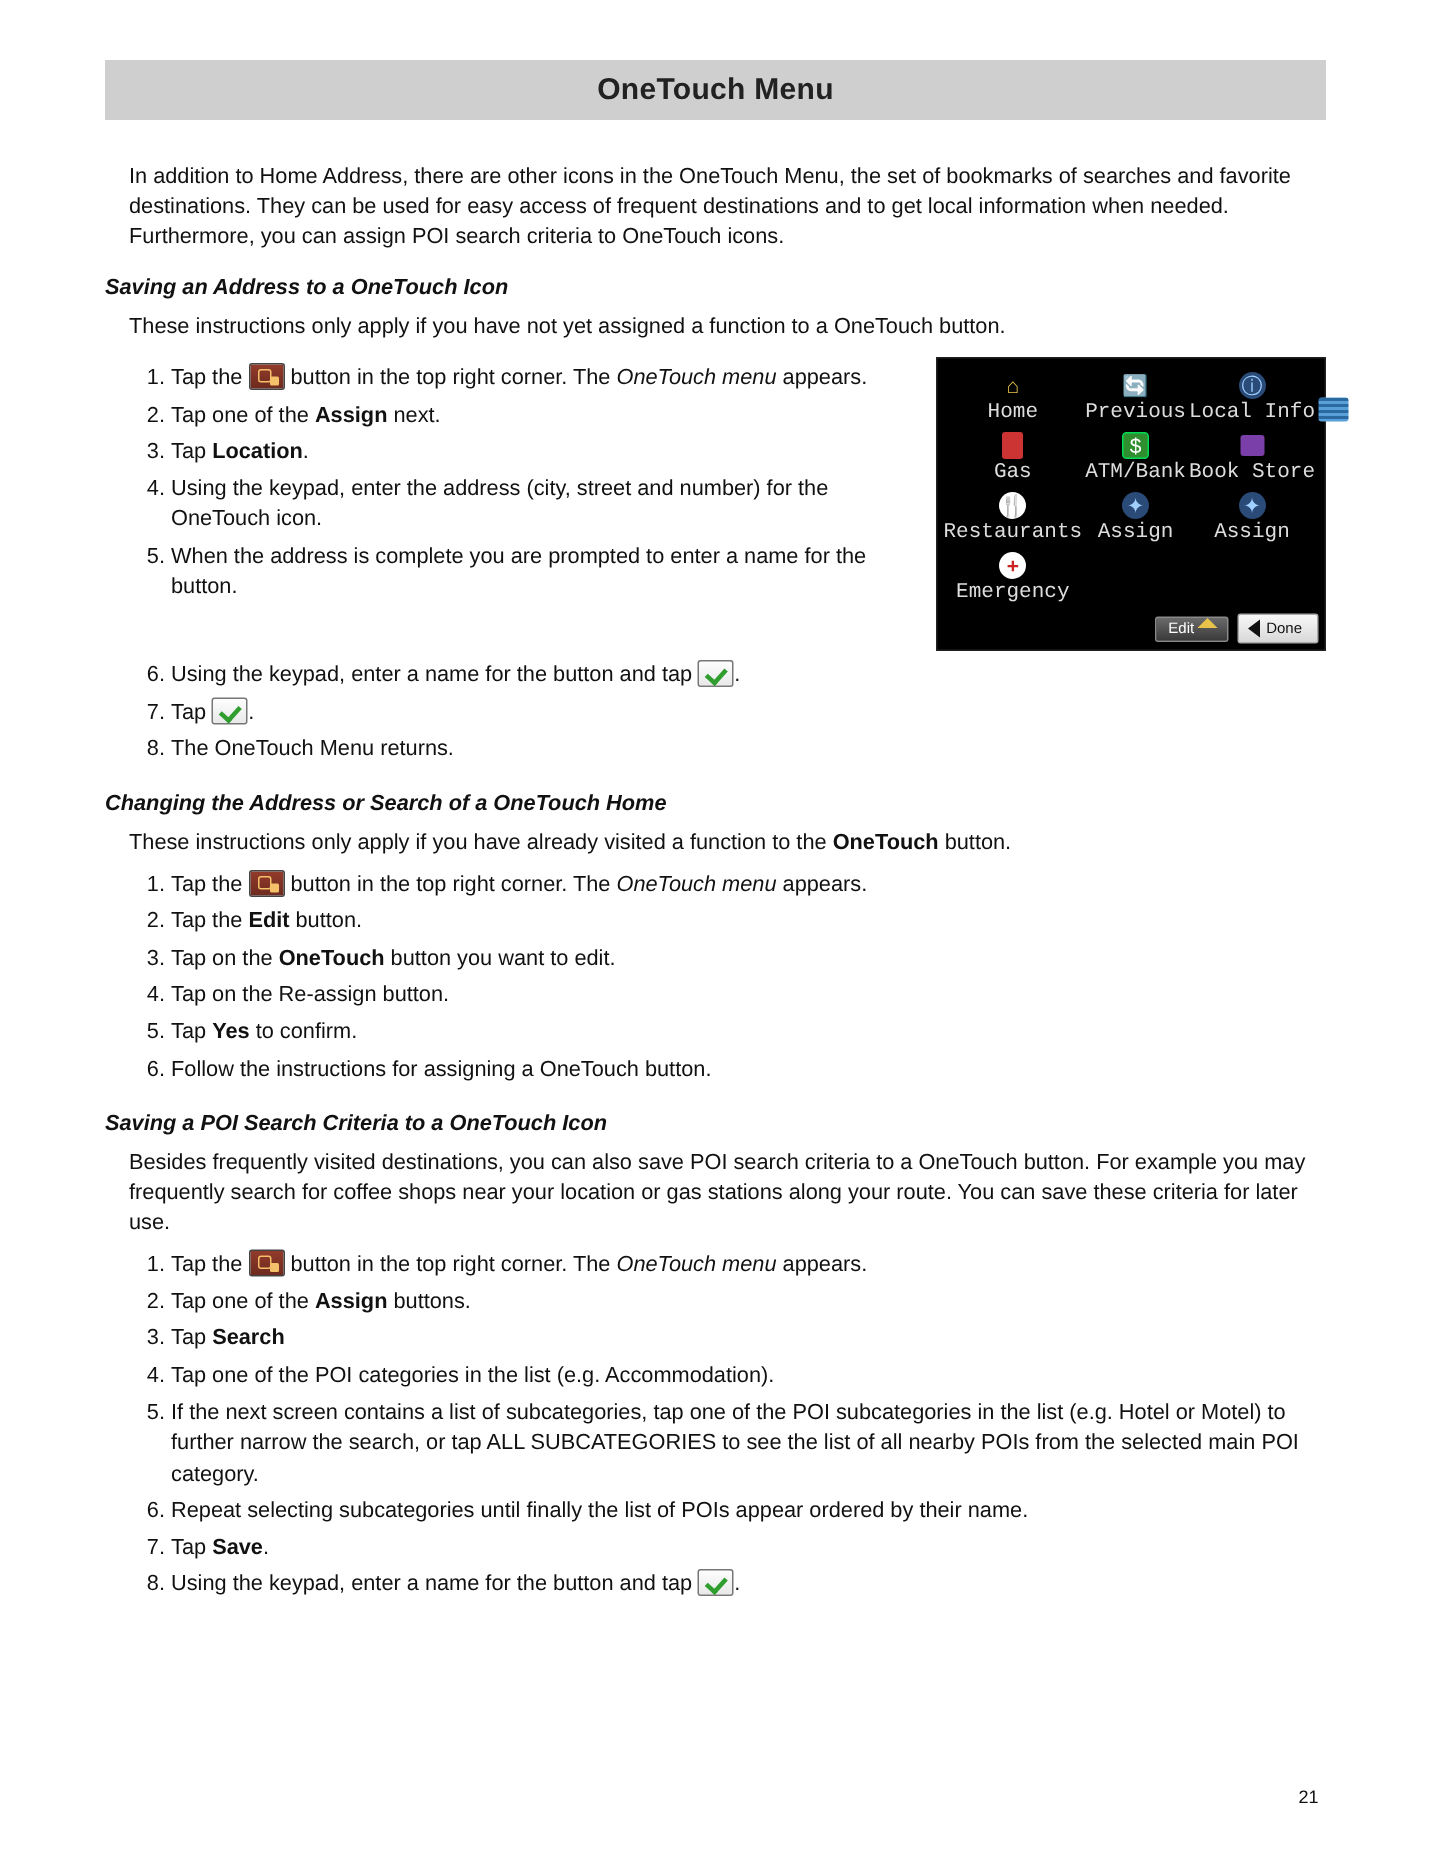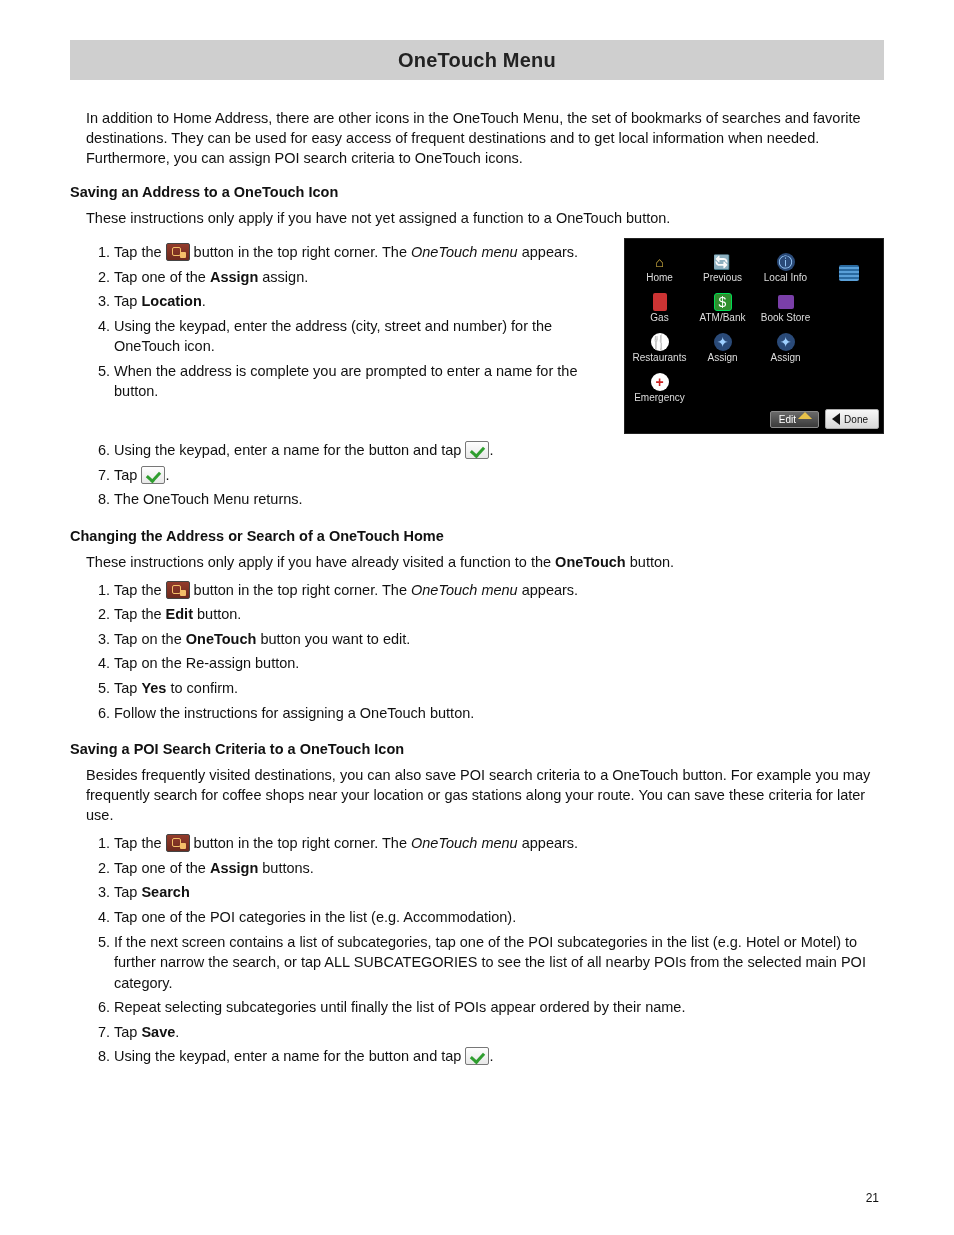--- a/index.html
+++ b/index.html
@@ -31,20 +31,21 @@
     font-weight: 700;
     color: #222;
     letter-spacing: 0.2px;
   }
   p { margin: 0 0 8px 16px; line-height: 1.38; }
   .intro { margin-bottom: 14px; }
   .section-heading {
     font-weight: 700;
     margin: 10px 0 6px 0;
     font-size: 14.5px;
+    font-style: italic;
   }
   ol {
     margin: 6px 0 16px 0;
     padding-left: 44px;
   }
   ol li {
     margin: 4px 0;
     line-height: 1.42;
     padding-right: 4px;
   }
@@ -133,24 +134,25 @@
     height: 38px;
     text-align: center;
   }
   .dicon {
     width: 20px; height: 18px;
     display: flex; align-items: center; justify-content: center;
     font-size: 14px;
     line-height: 1;
   }
   .dlabel {
-    font-size: 10px;
+    font-size: 14px;
     color: #ddd;
     margin-top: 1px;
     white-space: nowrap;
+    font-family: Liberation Mono, monospace;
   }
   .stripes {
     background: repeating-linear-gradient(0deg, #5aa0d8 0 2px, #2a6aa0 2px 4px);
     width: 34px; height: 16px; border-radius: 2px;
   }
   .chip-green  { background:#2f8f2f; width:16px;height:16px;border-radius:3px;border:1px solid #0d5; display:flex;align-items:center;justify-content:center; }
   .chip-red    { background:#c33; width:14px;height:18px;border-radius:2px; }
   .chip-purple { background:#7a3fa8; width:16px;height:14px;border-radius:2px; }
   .chip-blue   { background:#2a4a78; width:18px;height:18px;border-radius:9px;display:flex;align-items:center;justify-content:center;color:#9fd0ff; }
   .chip-home   { color:#e8c24a; }
@@ -218,21 +220,21 @@
   <p class="section-heading">Saving an Address to a OneTouch Icon</p>
   <p>These instructions only apply if you have not yet assigned a function to a OneTouch button.</p>
 
   <div class="with-figure">
     <div class="left">
       <ol>
         <li>
           <span>Tap the </span><span class="inline-icon onetouch-btn"></span><span> button in the top right corner. The </span><i>OneTouch menu</i><span> appears.</span>
         </li>
         <li>
-          <span>Tap one of the </span><b>Assign</b><span> assign.</span>
+          <span>Tap one of the </span><b>Assign</b><span> next.</span>
         </li>
         <li>
           <span>Tap </span><b>Location</b><span>.</span>
         </li>
         <li>Using the keypad, enter the address (city, street and number) for the OneTouch icon.</li>
         <li>When the address is complete you are prompted to enter a name for the button.</li>
       </ol>
     </div>
 
     <div class="figure">

